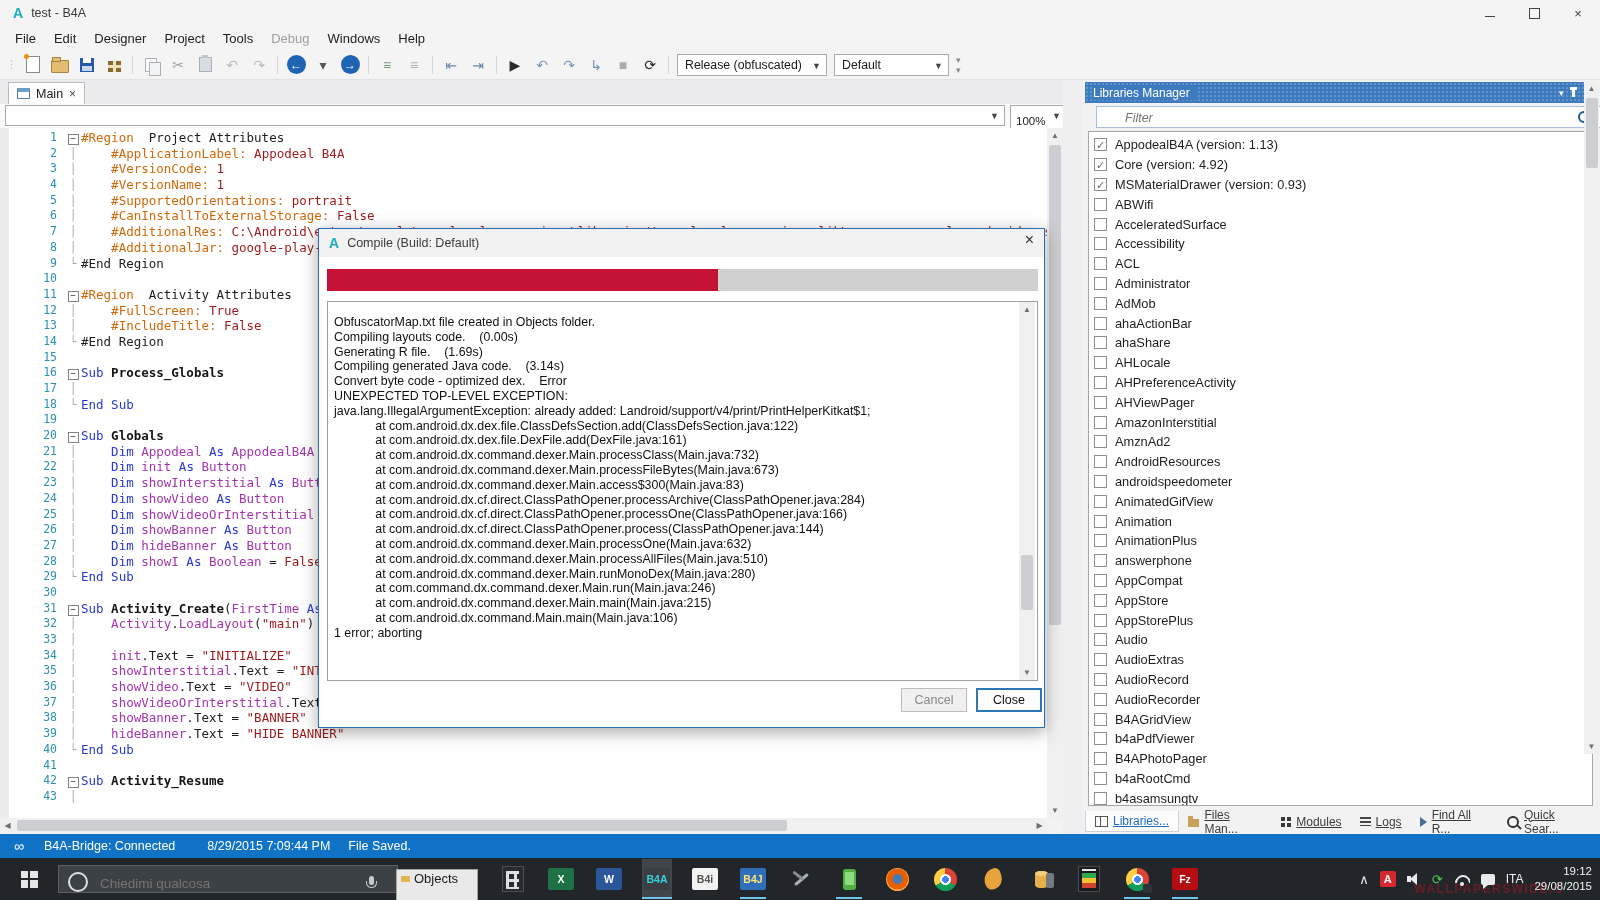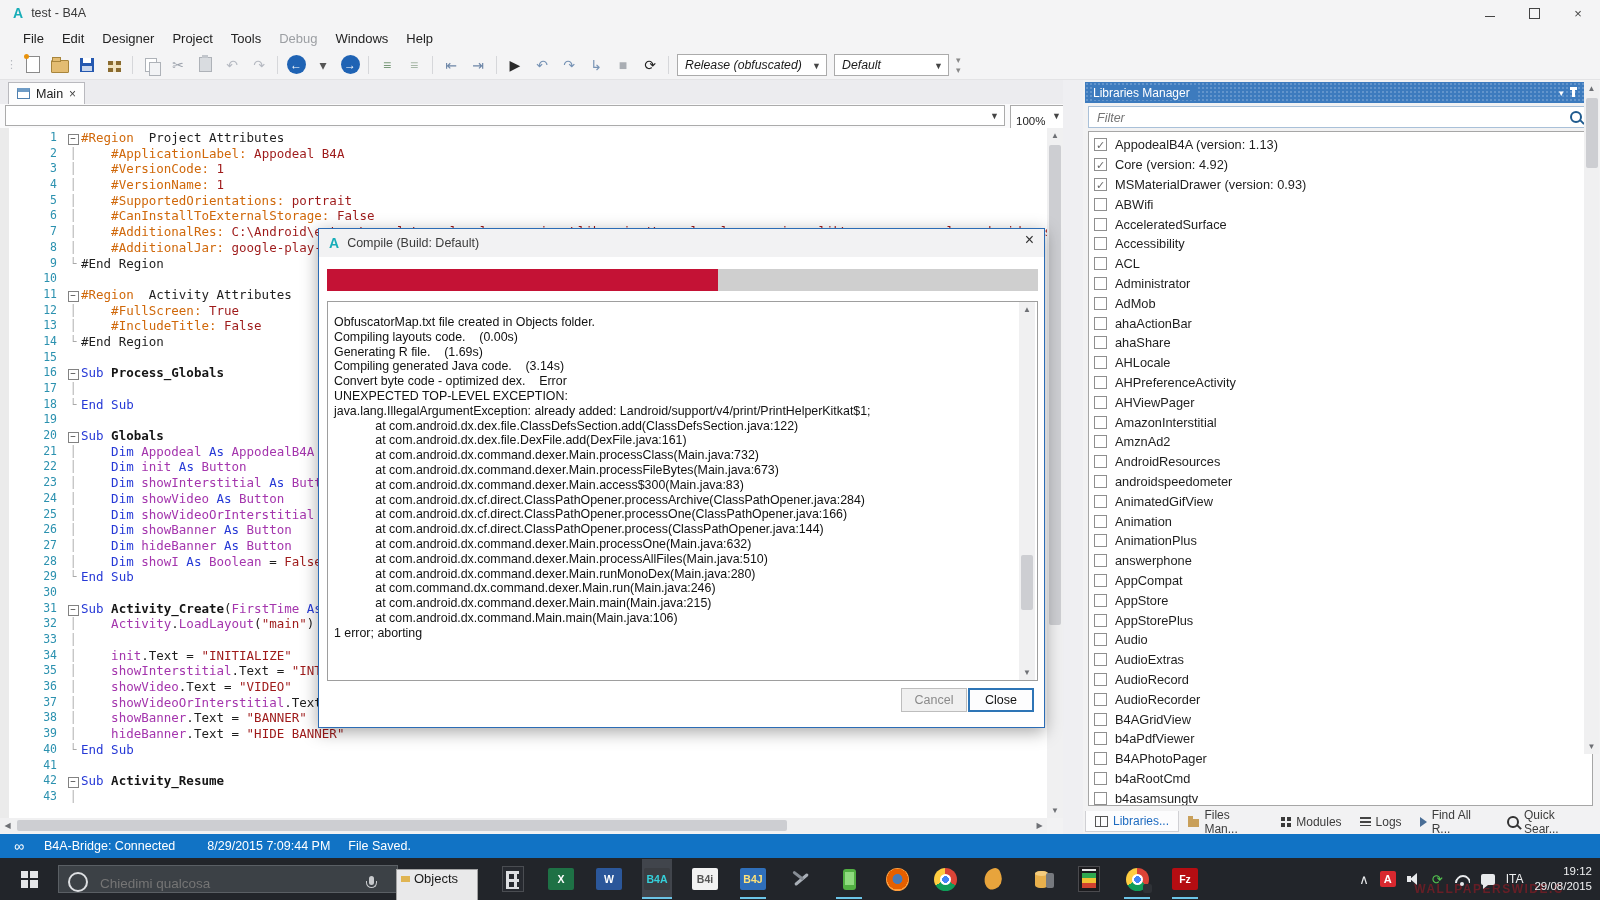--- a/index.html
+++ b/index.html
@@ -8,21 +8,21 @@
   
   .titlebar{position:absolute;left:0;top:0;width:1600px;height:26px;background:#F4F4F5;
             display:flex;align-items:center;font-size:12.5px;color:#3A3A3A;}
   .applogo{color:#18ADB8;font-weight:bold;font-size:14px;margin:0 8px 0 13px;}
   .winbtns{position:absolute;right:0;top:0;display:flex;height:26px;}
   .winbtn{width:44px;height:26px;display:flex;align-items:center;justify-content:center;color:#444;font-size:13px;}
   .maxbox{width:9px;height:9px;border:1px solid #444;}
   .minbar{width:10px;height:1px;background:#444;margin-top:6px;}
   
   .menubar{position:absolute;left:0;top:26px;width:1600px;height:24px;background:#F4F4F5;
-           display:flex;align-items:center;font-size:13px;color:#222;padding-left:14px;box-sizing:border-box;}
+           display:flex;align-items:center;font-size:13px;color:#222;padding-left:6px;box-sizing:border-box;}
   .menu-item{padding:3px 9px;}
   .menu-item.off{color:#9C9FA3;}
   
   .toolbar{position:absolute;left:0;top:50px;width:1600px;height:30px;background:#F4F4F5;
            display:flex;align-items:center;gap:7px;padding-left:6px;box-sizing:border-box;border-bottom:1px solid #E3E3E5;}
   .tbi{display:inline-flex;align-items:center;justify-content:center;width:20px;height:20px;font-size:14px;}
   .sep{width:1px;height:18px;background:#D6D7DA;margin:0 1px;}
   .handle{color:#B7BAC0;font-size:11px;letter-spacing:-1px;}
   .ico-new{width:12px;height:15px;background:#fff;border:1px solid #8A8A8A;position:relative;}
   .ico-new::after{content:'';position:absolute;left:-3px;top:-3px;width:5px;height:5px;background:#E8920C;border-radius:50%;}
@@ -34,21 +34,21 @@
   .ico-pkg{width:13px;height:11px;background:#8A6B2F;position:relative;margin-top:3px;}
   .ico-pkg::before{content:'';position:absolute;left:5px;top:0;width:3px;height:11px;background:#F1E3C0;}
   .ico-pkg::after{content:'';position:absolute;left:0;top:4px;width:13px;height:3px;background:#F1E3C0;}
   .ico-copy{width:10px;height:12px;background:#fff;border:1px solid #AEB2B8;position:relative;}
   .ico-copy::after{content:'';position:absolute;left:3px;top:3px;width:10px;height:12px;background:#F2F3F5;border:1px solid #AEB2B8;}
   .ico-paste{width:11px;height:13px;background:#D9DCE0;border:1px solid #AEB2B8;position:relative;}
   .ico-paste::before{content:'';position:absolute;left:2px;top:-3px;width:6px;height:3px;background:#C2C6CC;}
   .navcircle{width:19px;height:19px;border-radius:50%;background:#1F63B4;color:#fff;display:inline-flex;
              align-items:center;justify-content:center;font-size:12px;}
   .combo{height:22px;background:#fff;border:1px solid #ABABAB;display:flex;align-items:center;
-         font-size:12.3px;color:#1A1A1A;padding:0 18px 0 7px;position:relative;box-sizing:border-box;font-style:italic;}
+         font-size:12.3px;color:#1A1A1A;padding:0 18px 0 7px;position:relative;box-sizing:border-box;}
   .combo .arr{position:absolute;right:5px;top:6px;font-size:9px;color:#444;}
   
   .tabstrip{position:absolute;left:0;top:80px;width:1083px;height:24px;background:#ECECEF;border-bottom:1px solid #D9D9DC;}
   .edittab{position:absolute;left:8px;top:2px;height:21px;background:#FDFDFD;border:1px solid #B9B9BE;border-bottom:none;
            display:flex;align-items:center;gap:6px;font-size:12.5px;color:#1A1A1A;padding:0 8px;}
   .tabico{width:13px;height:11px;border:1px solid #4E7FAE;background:#fff;box-sizing:border-box;border-top:4px solid #6F9CC6;}
   .tabclose{color:#444;font-size:12px;}
   .tabchev{position:absolute;right:10px;top:6px;color:#666;font-size:10px;}
   .comborow{position:absolute;left:0;top:104px;width:1083px;height:24px;background:#FAFAFB;}
   .bigcombo{position:absolute;left:5px;top:1px;width:1000px;height:21px;background:#fff;border:1px solid #ABABAB;box-sizing:border-box;}
@@ -75,35 +75,35 @@
   .splitter{position:absolute;left:1063px;top:80px;width:20px;height:754px;background:#EFEFF2;}
   
   .rpanel{position:absolute;left:1083px;top:80px;width:517px;height:754px;background:#F2F2F3;}
   .phead{position:absolute;left:2px;top:2px;width:513px;height:21px;background:#3D7BBE;color:#fff;
          font-size:12px;display:flex;align-items:center;padding-left:8px;box-sizing:border-box;
          background-image:radial-gradient(#6395CC 0.8px,transparent 0.9px);background-size:4px 4px;background-position:120px 4px;}
   .phead .ttl{background:#3D7BBE;padding-right:8px;}
   .pheadicons{position:absolute;right:6px;top:0;height:21px;display:flex;align-items:center;gap:9px;color:#fff;}
   .pin{width:3px;height:7px;background:#fff;position:relative;margin-top:2px;}
   .pin::before{content:'';position:absolute;left:-2px;top:-3px;width:7px;height:3px;background:#fff;}
-  .filterbox{position:absolute;left:5px;top:26px;width:505px;height:22px;background:#fff;border:1px solid #A9C0D8;box-sizing:border-box;}
+  .filterbox{position:absolute;left:13px;top:26px;width:505px;height:22px;background:#fff;border:1px solid #A9C0D8;box-sizing:border-box;padding-left:20px;}
   .filterbox input{border:none;outline:none;width:470px;height:18px;margin:1px 0 0 6px;font-style:italic;
                    font-size:12.5px;color:#666;font-family:inherit;background:transparent;}
   .mag{display:inline-block;width:8px;height:8px;border:2px solid currentColor;border-radius:50%;position:relative;}
   .mag::after{content:'';position:absolute;width:6px;height:2px;background:currentColor;transform:rotate(45deg);right:-5px;bottom:-2px;}
   .filtermag{position:absolute;right:10px;top:4px;color:#1E5A8E;}
   .liblist{position:absolute;left:5px;top:51px;width:505px;height:675px;background:#fff;border:1px solid #A6A6A6;
            box-sizing:border-box;overflow:hidden;padding-top:3px;}
   .lib-row{display:flex;align-items:center;height:19.8px;padding-left:5px;font-size:12.8px;color:#1E1E1E;}
   .cb{width:13px;height:13px;border:1px solid #8F8F8F;background:#fff;margin-right:8px;font-size:11px;
       line-height:12px;text-align:center;color:#6A6A6A;flex:0 0 auto;box-sizing:border-box;}
   .libscroll{position:absolute;right:1px;top:1px;width:15px;height:673px;background:#F0F0F1;}
   .ptabs{position:absolute;left:2px;top:730px;width:513px;height:23px;display:flex;align-items:center;
          font-size:12px;color:#3C3C3C;background:#F2F2F3;}
-  .ptab{display:flex;align-items:center;gap:5px;padding:3px 9px;}
+  .ptab{display:flex;align-items:center;gap:5px;padding:3px 9px;text-decoration:underline;}
   .ptab.act{background:#FCFCFD;color:#1E6BC0;border:1px solid #D0D0D4;border-top:none;}
   .p-book{width:11px;height:9px;border:1px solid #555;position:relative;}
   .p-book::after{content:'';position:absolute;left:4px;top:0;width:1px;height:9px;background:#555;}
   .p-folder{width:12px;height:8px;background:#C9A05A;position:relative;margin-top:2px;}
   .p-folder::before{content:'';position:absolute;left:0;top:-3px;width:5px;height:3px;background:#C9A05A;}
   .p-modules{width:10px;height:10px;background-image:linear-gradient(#3A3A3A 0 0),linear-gradient(#3A3A3A 0 0),linear-gradient(#3A3A3A 0 0),linear-gradient(#3A3A3A 0 0);
              background-size:4px 4px;background-position:0 0,6px 0,0 6px,6px 6px;background-repeat:no-repeat;}
   .p-logs{width:11px;height:9px;background:repeating-linear-gradient(#444 0 2px,transparent 2px 4px);}
   .p-find{width:0;height:0;border-left:7px solid #4A6E96;border-top:5px solid transparent;border-bottom:5px solid transparent;}
   .p-search{color:#333;}
@@ -117,21 +117,21 @@
           box-shadow:0 4px 16px rgba(0,0,0,.35);z-index:40;box-sizing:border-box;}
   .dlg-title{height:28px;background:#F2F2F3;display:flex;align-items:center;font-size:12.5px;color:#3B3B3B;}
   .dlg-title .applogo{margin:0 8px 0 10px;}
   .dlg-close{position:absolute;right:10px;top:2px;font-size:16px;color:#333;}
   .progress{position:absolute;left:8px;top:40px;width:711px;height:22px;background:#CFCFCF;}
   .progress .fill{height:100%;background:#C41235;}
   .logbox{position:absolute;left:8px;top:72px;width:711px;height:380px;border:1px solid #9E9E9E;background:#fff;
           box-sizing:border-box;overflow:hidden;padding:13px 6px 0 6px;}
   .log-line{font-size:12.4px;line-height:14.8px;color:#111;white-space:pre;}
   .logscroll{position:absolute;right:9px;top:73px;width:16px;height:378px;background:#F0F0F1;}
-  .dlg-btns{position:absolute;right:10px;top:459px;display:flex;gap:1px;margin-left:16px;}
+  .dlg-btns{position:absolute;right:2px;top:459px;display:flex;gap:9px;margin-left:16px;}
   .btn{width:66px;height:24px;display:flex;align-items:center;justify-content:center;font-size:12.5px;box-sizing:border-box;}
   .btn.dis{background:#F0F0F0;border:1px solid #BDBDBD;color:#8A8A8A;}
   .btn.focus{background:#FDFDFE;border:2px solid #2E75B6;color:#111;}
   
   .taskbar{position:absolute;left:0;top:858px;width:1600px;height:42px;background:#22252A;z-index:50;}
   .startbtn{position:absolute;left:0;top:0;width:58px;height:42px;display:flex;align-items:center;justify-content:center;}
   .winlogo{width:17px;height:17px;display:grid;grid-template-columns:1fr 1fr;grid-template-rows:1fr 1fr;gap:2px;}
   .winlogo span{background:#E4E6E8;}
   .searchbox{position:absolute;left:58px;top:7px;width:340px;height:28px;background:#3C4146;border:1px solid #5A5F64;
              display:flex;align-items:flex-end;box-sizing:border-box;}

